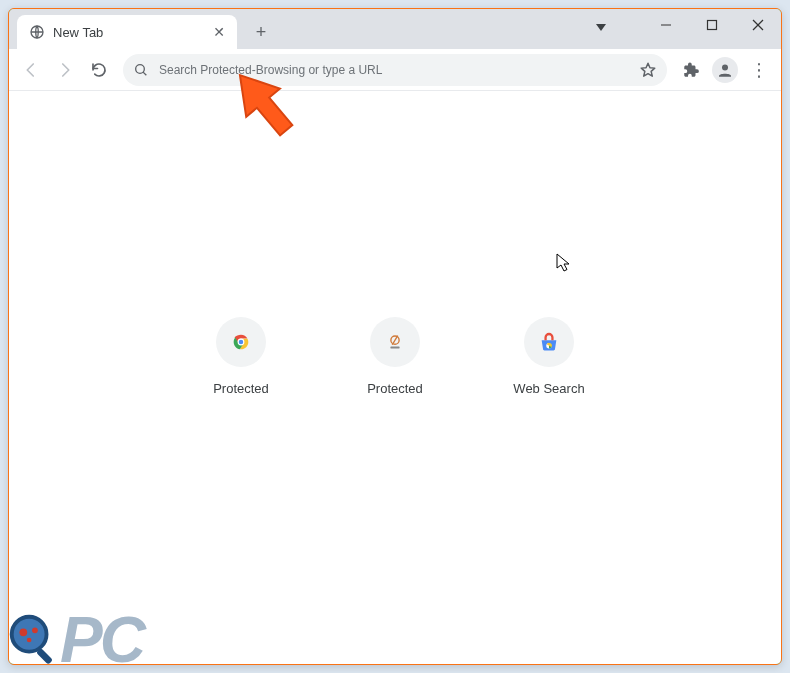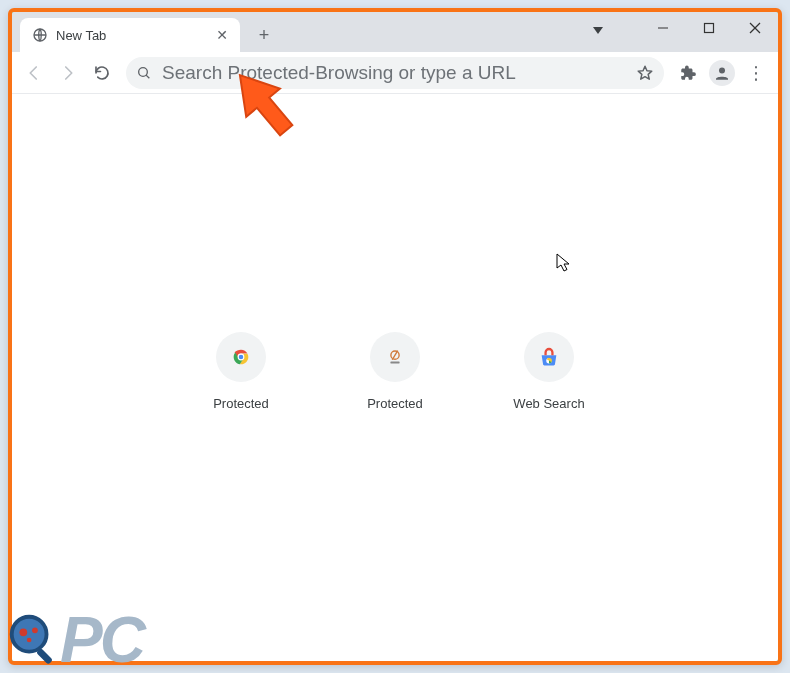--- a/index.html
+++ b/index.html
@@ -8,21 +8,21 @@
     height: 673px;
     font-family: "Segoe UI", Arial, sans-serif;
     background: #dce6f0;
     position: relative;
     overflow: hidden;
   }
   .browser-window {
     position: absolute;
     top: 8px; left: 8px; right: 8px; bottom: 8px;
     background: #5eead4;
-    border: 4px solid #f97316;
+    border: 1px solid #f97316;
     border-radius: 6px;
     overflow: hidden;
     display: flex;
     flex-direction: column;
     box-shadow: 0 2px 8px rgba(0,0,0,0.15);
   }
   
   .titlebar {
     height: 40px;
     background: #dee1e6;
@@ -122,21 +122,21 @@
     color:#5f6368;
     display:flex;align-items:center;
     margin-right:10px;
   }
   .omnibox .search-ic svg{width:16px;height:16px;}
   .omnibox input {
     flex:1;
     border:none;
     background:transparent;
     outline:none;
-    font-size:19px;
+    font-size:12px;
     color:#3c4043;
   }
   .omnibox input::placeholder{color:#6d7277;}
   .omnibox .star {
     color:#5f6368;
     display:flex;align-items:center;
   }
   .omnibox .star svg{width:18px;height:18px;}
   .tool-ic {
     width:32px;height:32px;
@@ -159,21 +159,21 @@
     font-size:18px;
   }
   
   .content {
     flex:1;
     background:#fff;
     position:relative;
   }
   .shortcuts {
     position:absolute;
-    top: 238px;
+    top: 226px;
     left:50%;
     transform:translateX(-50%);
     display:flex;
     gap: 70px;
   }
   .shortcut {
     display:flex;
     flex-direction:column;
     align-items:center;
     width: 84px;

